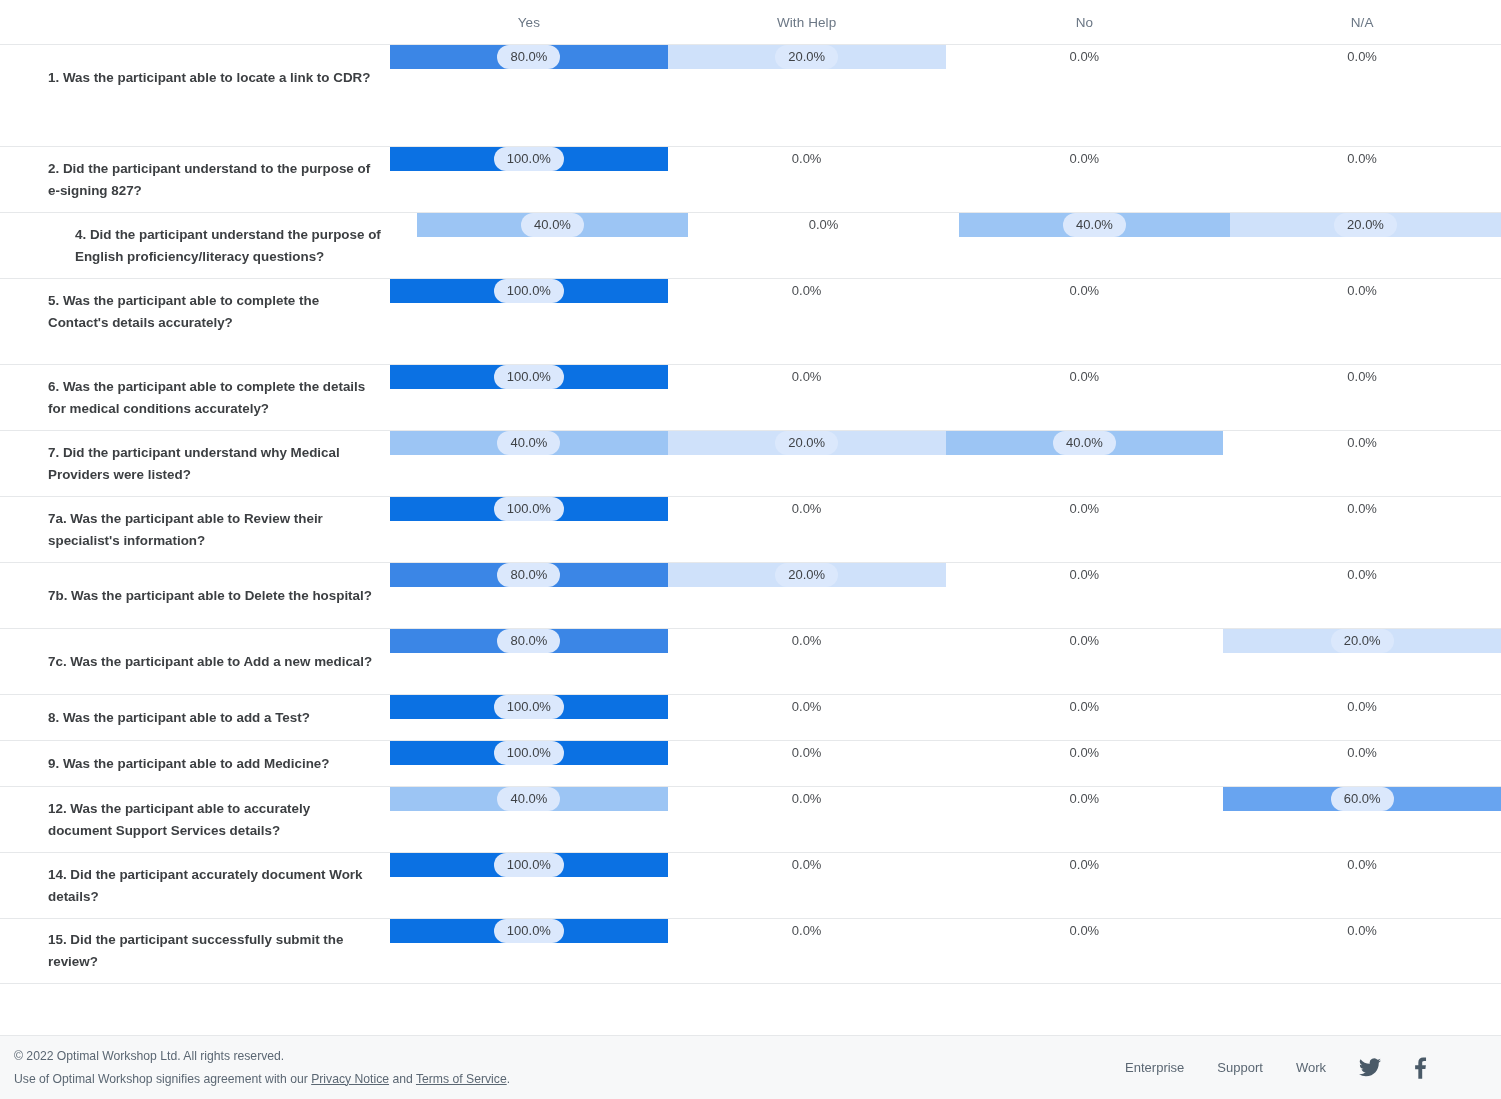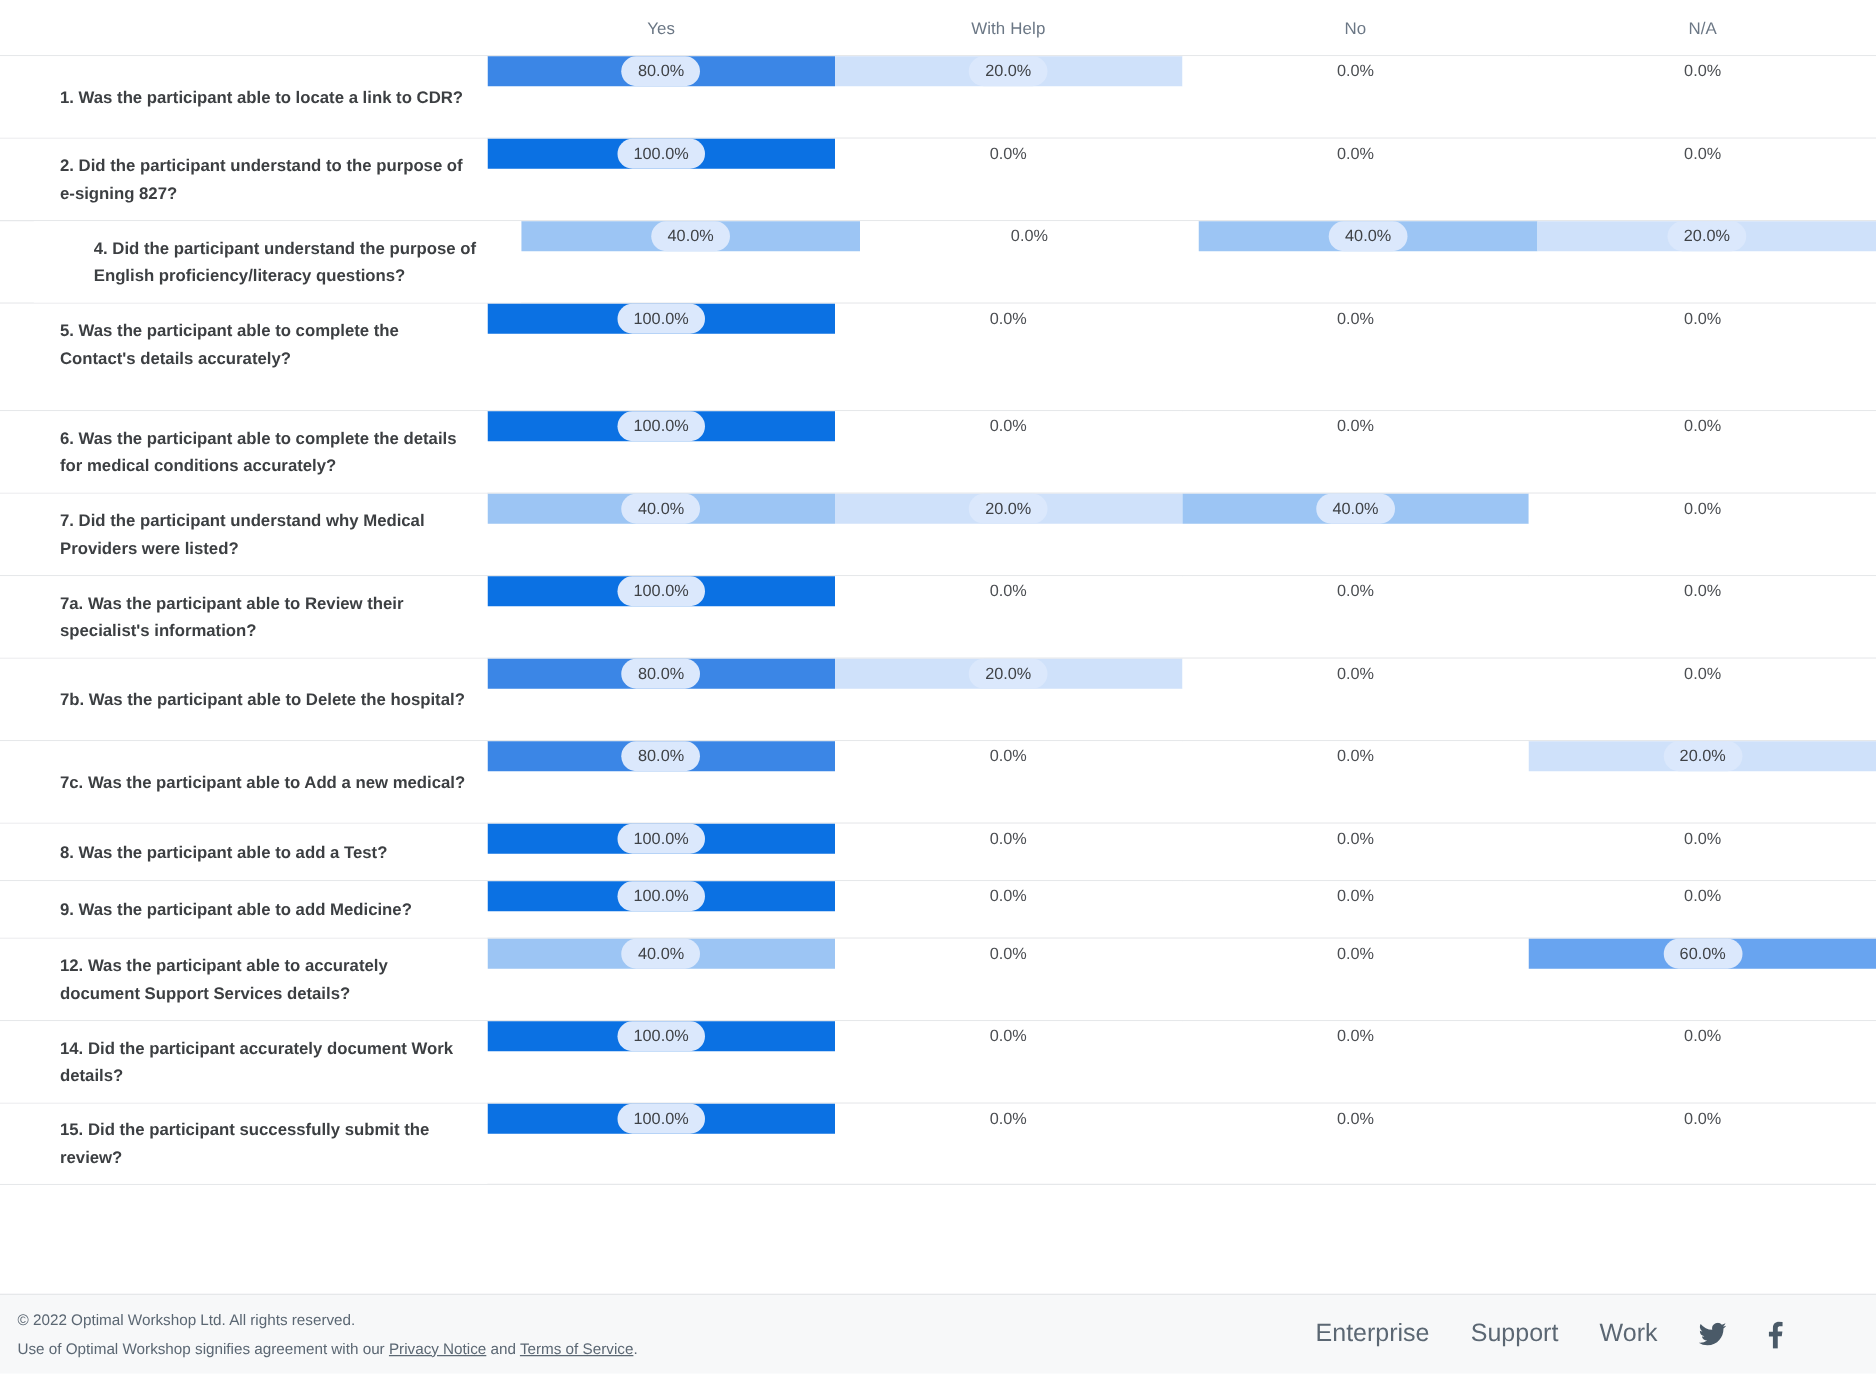--- a/index.html
+++ b/index.html
@@ -117,21 +117,21 @@
     color: #5b6773;
     text-decoration: underline;
   }
   .footer-right {
     display: flex;
     align-items: center;
     gap: 33px;
     padding-right: 60px;
   }
   .footer-right a.flink {
-    font-size: 20px;
+    font-size: 13px;
     color: #5b6773;
     text-decoration: none;
   }
   .soc { display: inline-flex; align-items: center; }
   .soc svg { display: block; }
 </style>
 </head>
 <body>
 
 <div id="app">
@@ -157,21 +157,21 @@
               <span class="pct-pill">20.0%</span>
             </div>
             <div class="cell zero" style="background: rgb(255, 255, 255);">
               <span class="pct-pill">0.0%</span>
             </div>
             <div class="cell zero" style="background: rgb(255, 255, 255);">
               <span class="pct-pill">0.0%</span>
             </div>
           </div>
         </div>
-        <div class="row" style="height: 66px;">
+        <div class="row" style="height: 66px; margin-top: 36px;">
           <div class="row-label">2. Did the participant understand to the purpose of e-signing 827?</div>
           <div class="cells">
             <div class="cell" style="background: rgb(11, 113, 227);">
               <span class="pct-pill">100.0%</span>
             </div>
             <div class="cell zero" style="background: rgb(255, 255, 255);">
               <span class="pct-pill">0.0%</span>
             </div>
             <div class="cell zero" style="background: rgb(255, 255, 255);">
               <span class="pct-pill">0.0%</span>

